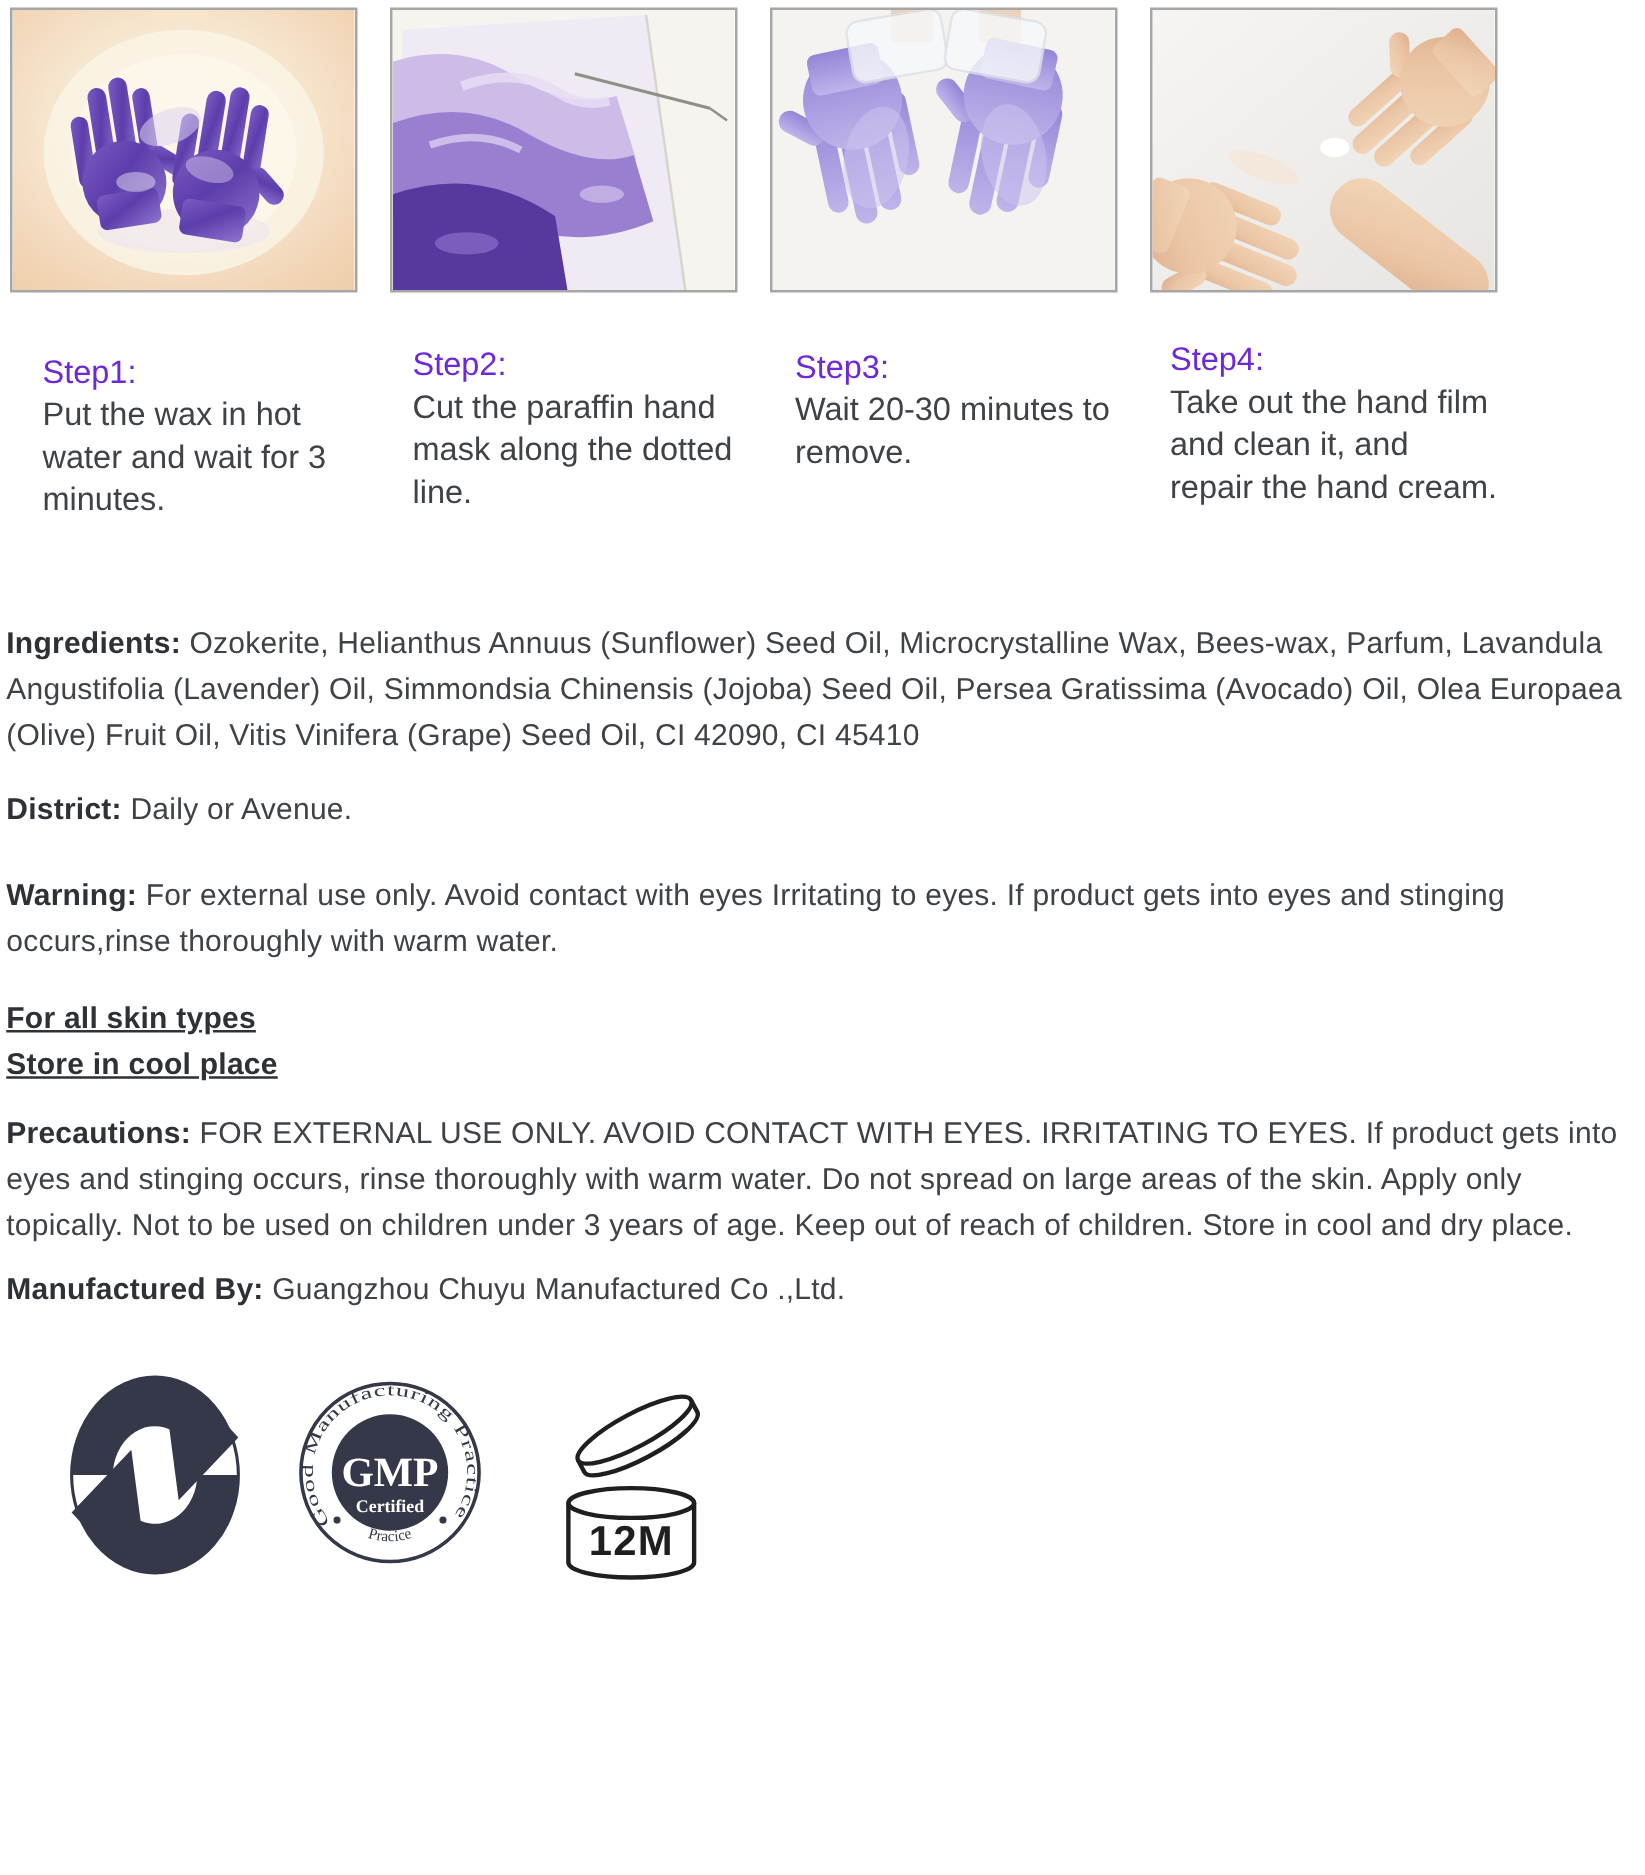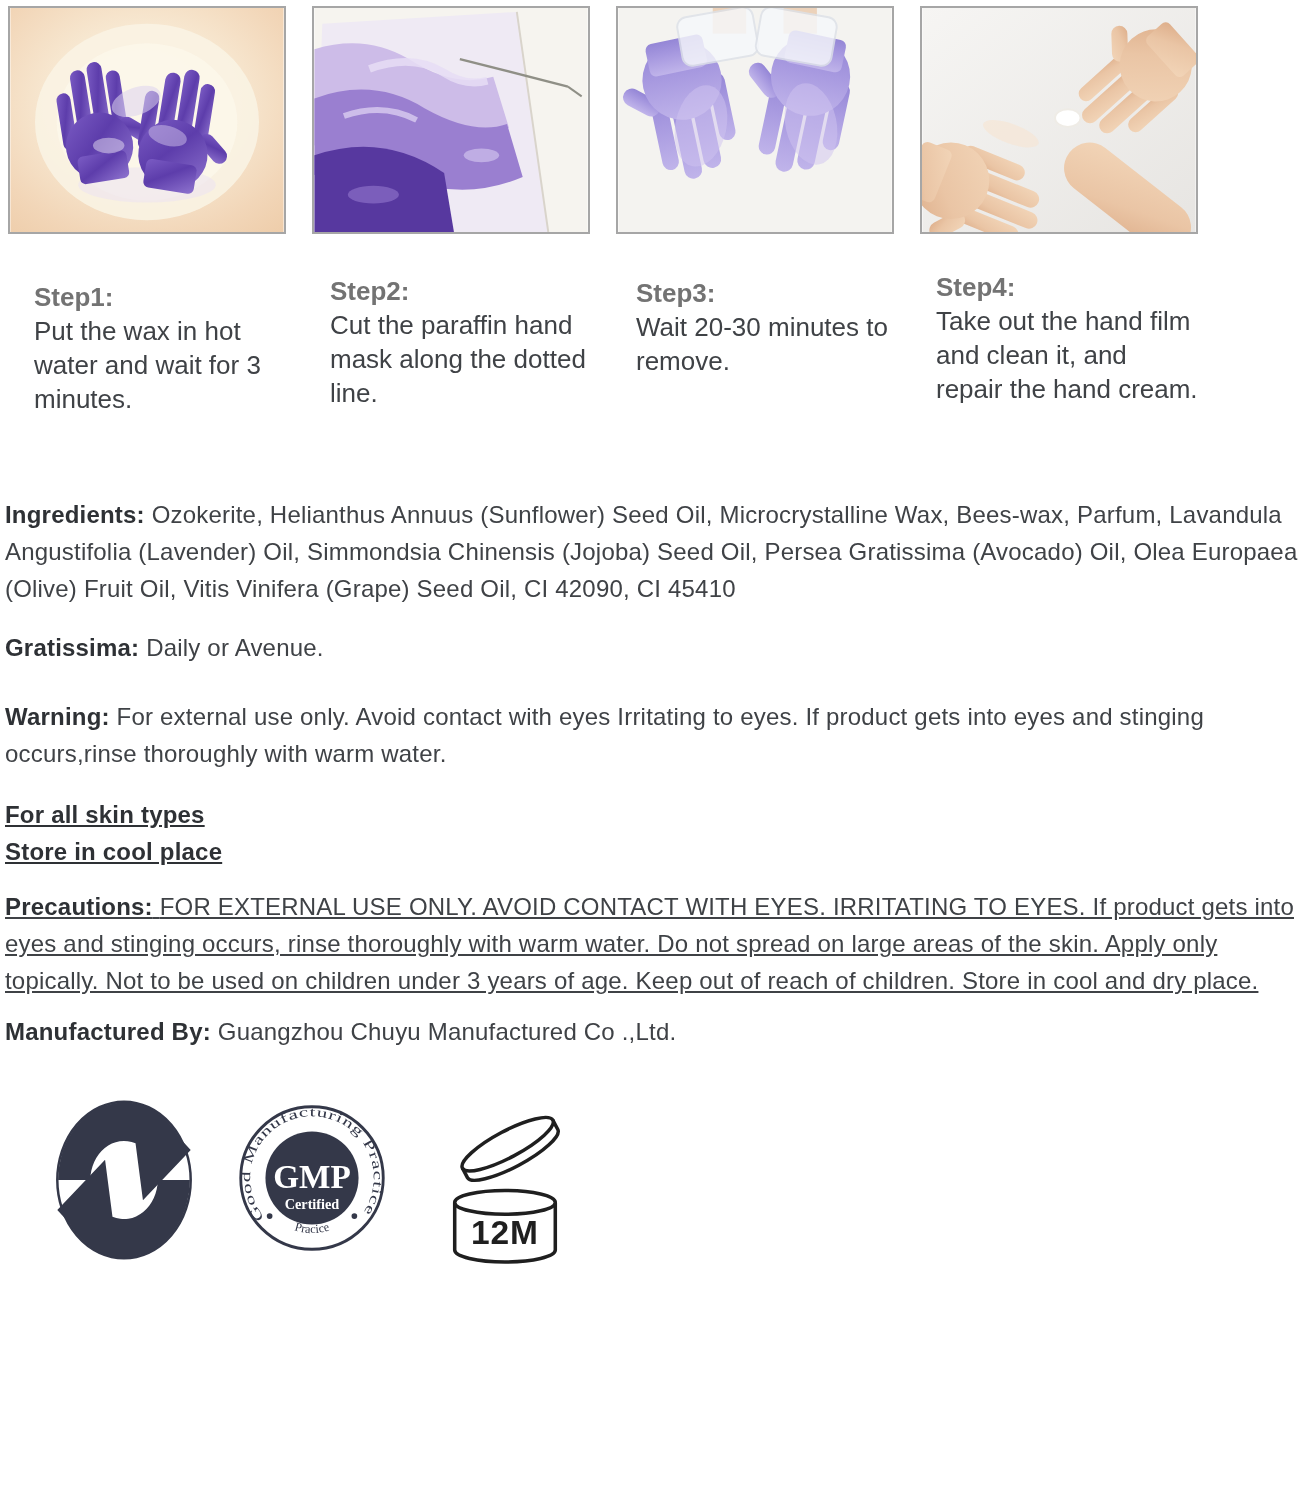--- a/index.html
+++ b/index.html
@@ -17,34 +17,34 @@
     width:278px;height:228px;
     border:2px solid #a6a6a6;
     box-sizing:border-box;
     background:#fff;
     overflow:hidden;
   }
   .photo svg{display:block;width:100%;height:100%;}
   
   .steps{display:flex;gap:26px;margin:34px 0 0 8px;}
   .step{width:278px;box-sizing:border-box;font-size:26px;line-height:34px;color:#3f4246;}
-  .step .t{font-weight:bold;color:#737373;}
+  .step .t{font-weight:normal;color:#6d28d9;}
   .step.s1{padding-left:26px;margin-top:12px;}
   .step.s2{padding-left:18px;margin-top:6px;}
   .step.s3{padding-left:20px;margin-top:8px;}
   .step.s4{padding-left:16px;margin-top:2px;}
   
   .sections{margin:80px 10px 0 5px;font-size:24px;line-height:37px;letter-spacing:.2px;}
   .sections p{margin:0;}
   .sections b{color:#2e3135;}
   .m-frequency{margin-top:22px !important;}
   .m-warning{margin-top:32px !important;}
   .m-skin{margin-top:24px !important;}
   .bold-line{font-weight:bold;color:#2e3135;text-decoration:underline;}
-  .m-precautions{margin-top:18px !important;text-decoration:underline;}
+  .m-precautions{margin-top:18px !important;}
   .m-manu{margin-top:14px !important;}
   
   .badges{display:flex;align-items:flex-start;gap:42px;margin:48px 0 0 54px;}
   .badge{display:block;}
 </style>
 </head>
 <body>
 
 <svg width="0" height="0" style="position:absolute" aria-hidden="true">
   <defs>
@@ -165,21 +165,21 @@
     </div>
     <div class="step s4">
       <div class="t">Step4:</div>
       <div>Take out the hand film and clean it, and repair the hand cream.</div>
     </div>
   </div>
 
   <div class="sections">
     <p><b>Ingredients:</b> <span>Ozokerite, Helianthus Annuus (Sunflower) Seed Oil, Microcrystalline Wax, Bees-wax, Parfum, Lavandula Angustifolia (Lavender) Oil, Simmondsia Chinensis (Jojoba) Seed Oil, Persea Gratissima (Avocado) Oil, Olea Europaea (Olive) Fruit Oil, Vitis Vinifera (Grape) Seed Oil, CI 42090, CI 45410</span></p>
 
-    <p class="m-frequency"><b>Gratissima:</b> <span>Daily or Avenue.</span></p>
+    <p class="m-frequency"><b>District:</b> <span>Daily or Avenue.</span></p>
 
     <p class="m-warning"><b>Warning:</b> <span>For external use only. Avoid contact with eyes Irritating to eyes. If product gets into eyes and stinging occurs,rinse thoroughly with warm water.</span></p>
 
     <p class="m-skin bold-line">For all skin types</p>
     <p class="bold-line">Store in cool place</p>
 
     <p class="m-precautions"><b>Precautions:</b> <span>FOR EXTERNAL USE ONLY. AVOID CONTACT WITH EYES. IRRITATING TO EYES. If product gets into eyes and stinging occurs, rinse thoroughly with warm water. Do not spread on large areas of the skin. Apply only topically. Not to be used on children under 3 years of age. Keep out of reach of children. Store in cool and dry place.</span></p>
 
     <p class="m-manu"><b>Manufactured By:</b> <span>Guangzhou Chuyu Manufactured Co .,Ltd.</span></p>
   </div>

